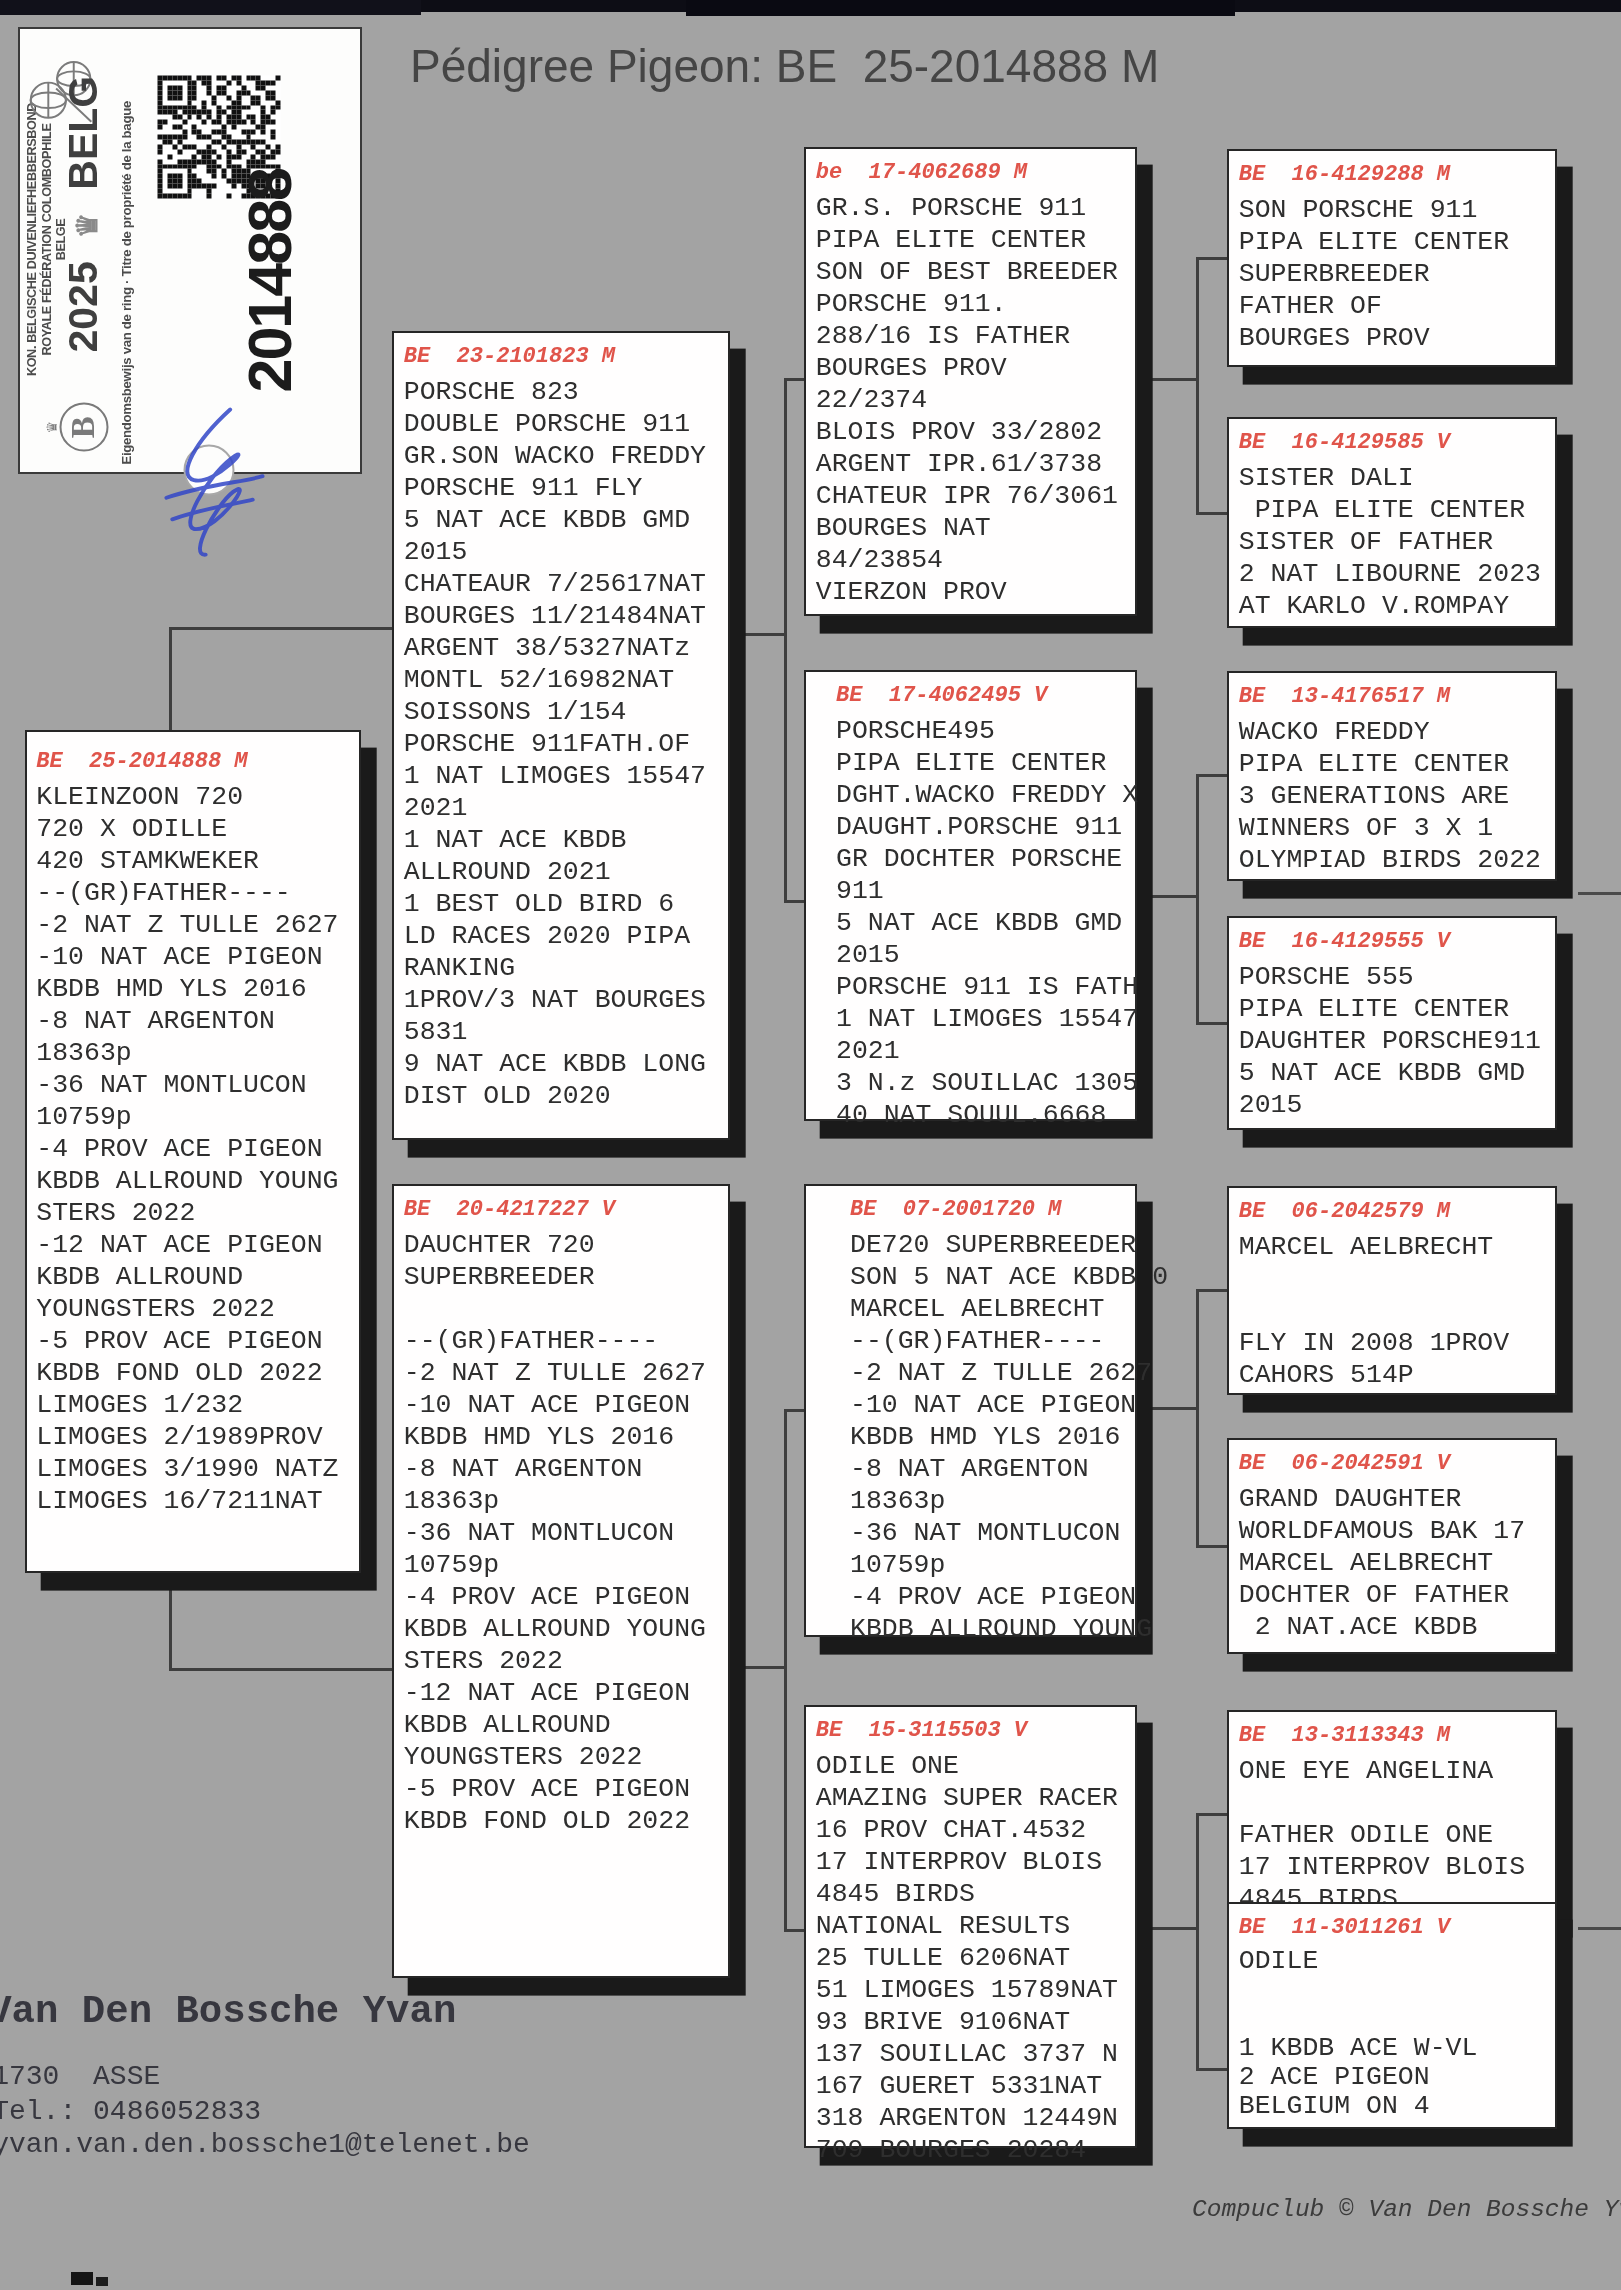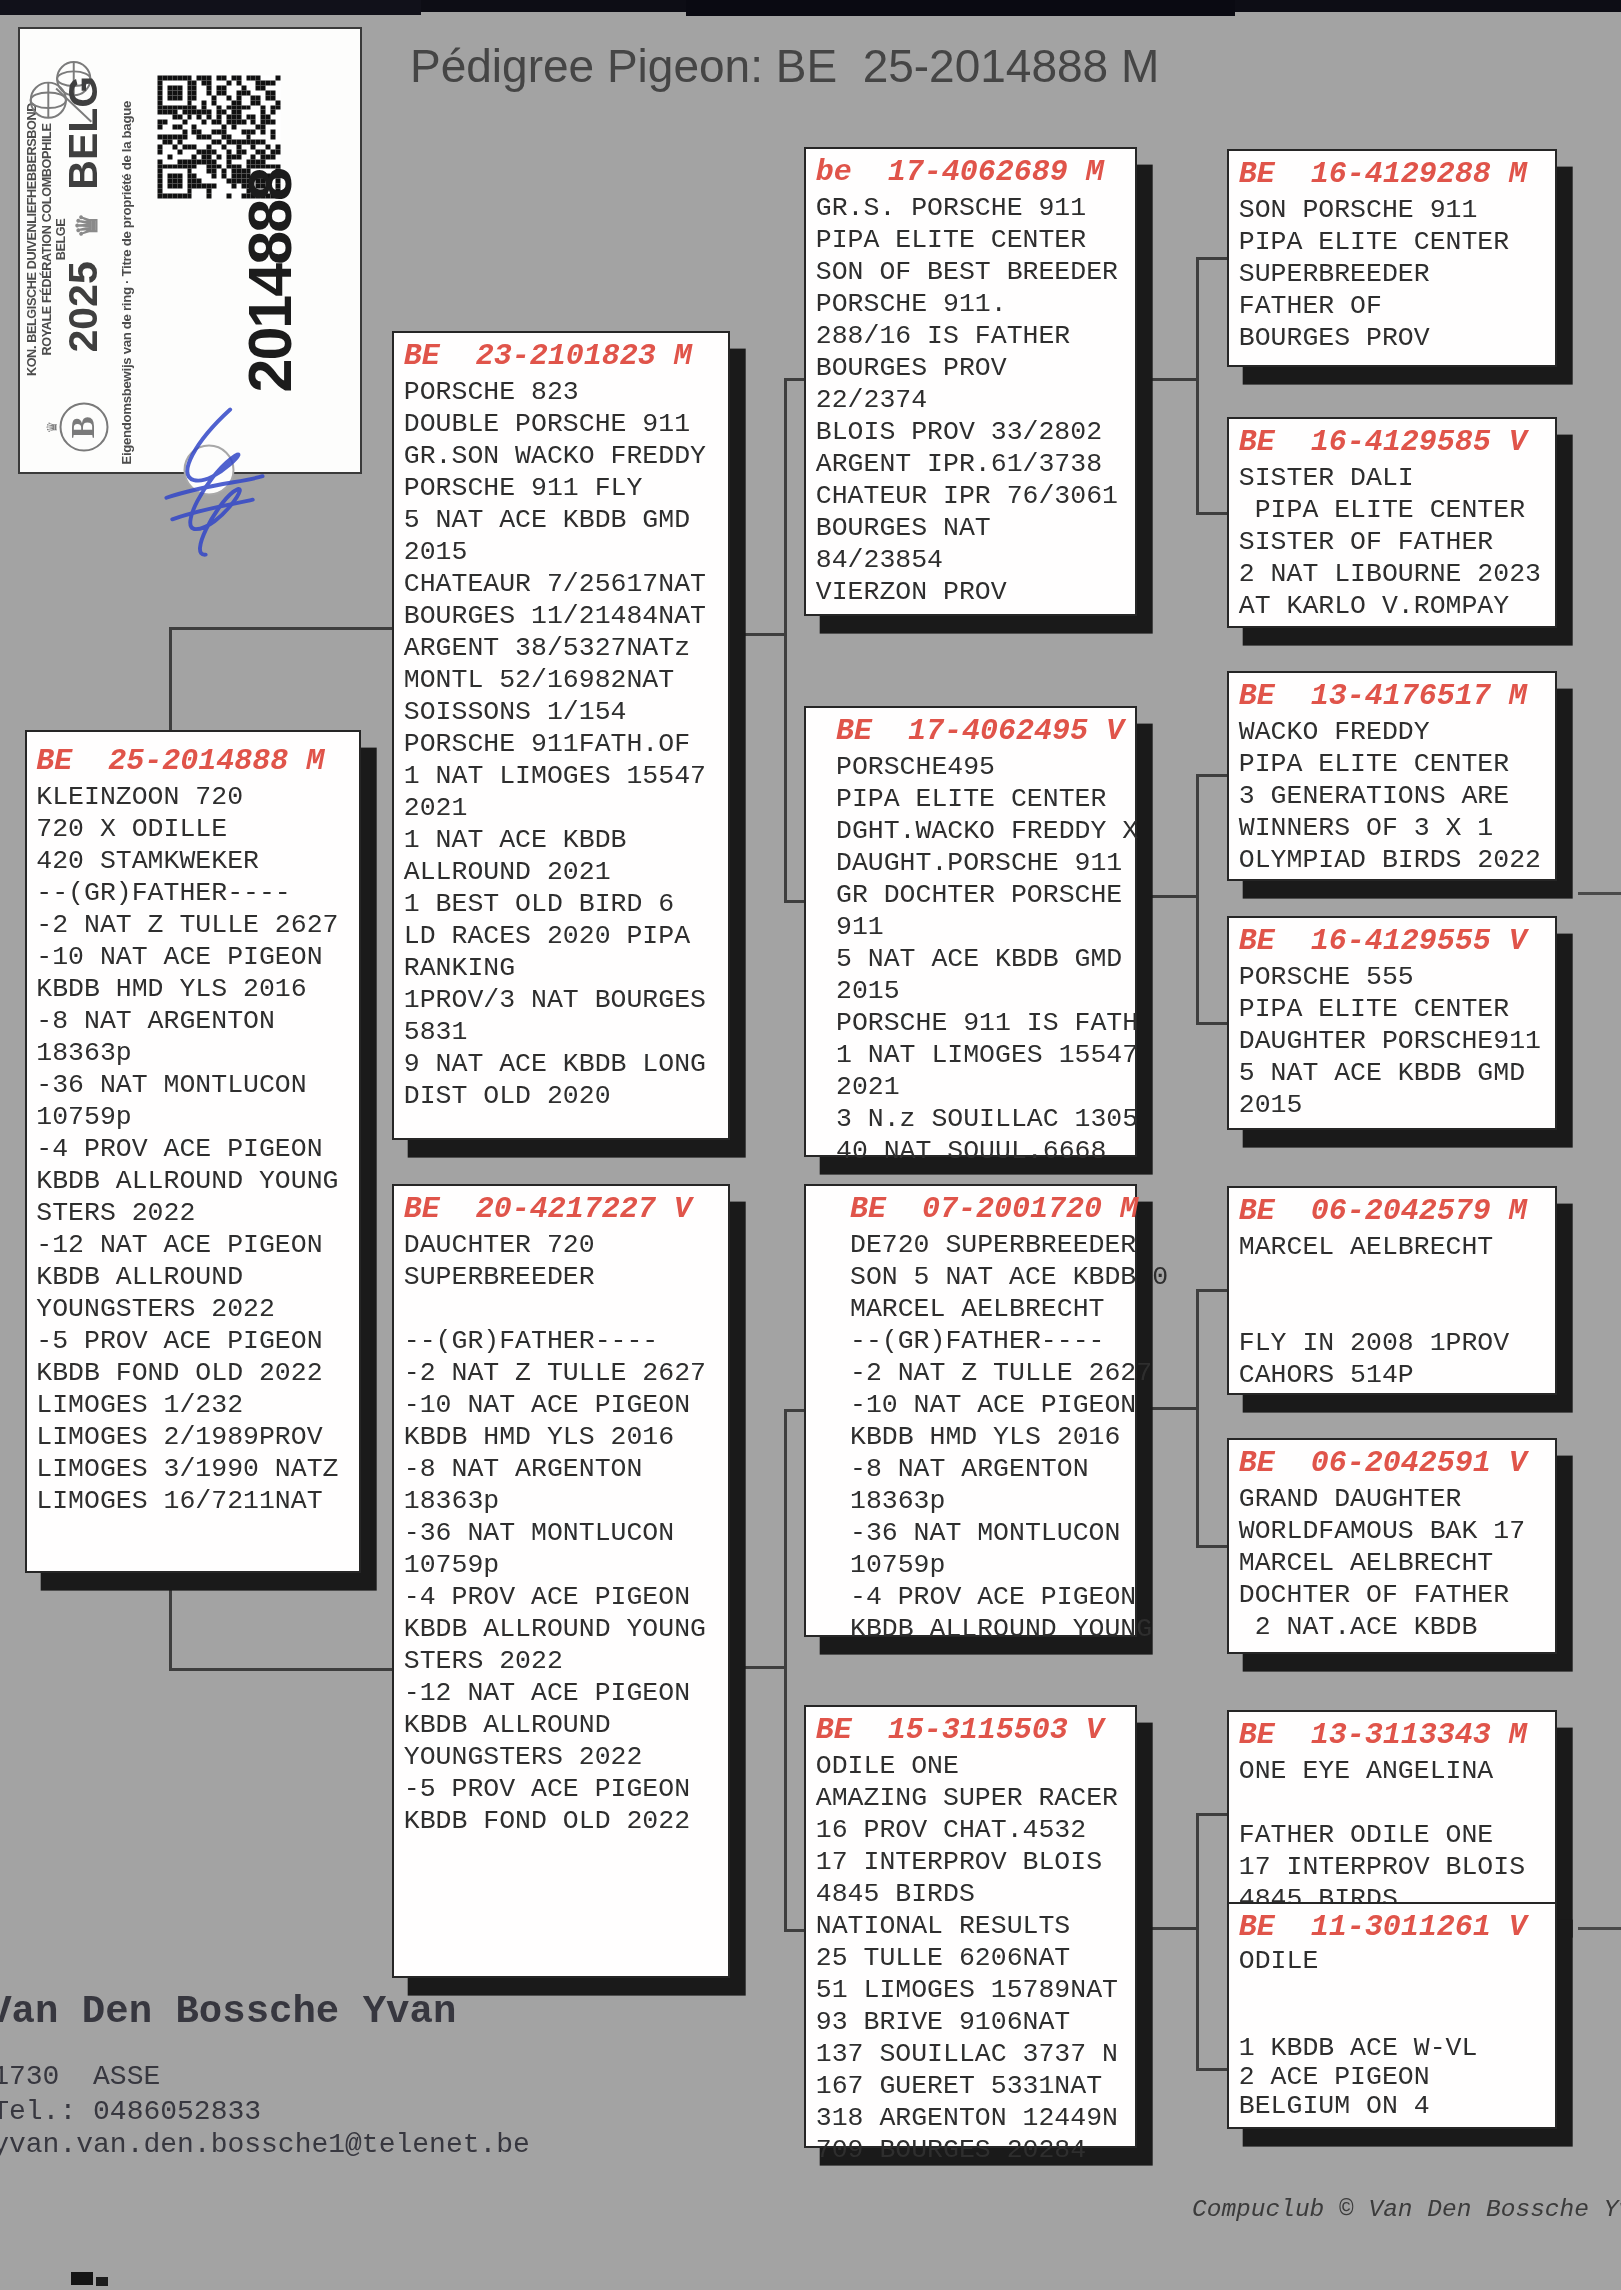--- a/index.html
+++ b/index.html
@@ -13,29 +13,29 @@
   .botmark2{position:absolute;left:96px;top:2277px;width:11.8px;height:8.8px;background:#1d1d1d;}
   .edgeline{position:absolute;background:#4a4a4a;}
 
   
   #title{position:absolute;left:410px;top:39px;font-family:"Liberation Sans",sans-serif;
          font-size:46px;color:#454545;white-space:pre;letter-spacing:0px;}
 
   
   .pbox{position:absolute;background:#fffefe;border:2.9px solid #262626;box-sizing:border-box;
         box-shadow:15.7px 17.6px 0 #1a1a1a;padding:3.9px 3.9px 3.9px 9.8px;color:#2e2e2e;}
-  .ring{font-size:30px;line-height:39px;font-weight:bold;font-style:italic;color:#e0544a;white-space:pre;}
+  .ring{font-size:22px;line-height:39px;font-weight:bold;font-style:italic;color:#e0544a;white-space:pre;}
   .plines div{font-size:26.5px;line-height:32px;height:32px;white-space:pre;}
   .lhsm .plines div{line-height:29px;height:29px;}
 
   #b-subject{left:24.5px;  top:730px; width:336px;height:843px;padding-top:9.8px;}
   #b-sire   {left:392px; top:331px; width:338px;height:809px;}
   #b-dam    {left:392px; top:1184px;width:338px;height:794px;}
   #b-ss     {left:804px; top:147px; width:333px;height:469px;}
-  #b-sd     {left:804px; top:706px; width:333px;height:451px;padding-left:30px;}
+  #b-sd     {left:804px; top:670px; width:333px;height:451px;padding-left:30px;}
   #b-ds     {left:804px; top:1184px;width:333px;height:453px;padding-left:44px;}
   #b-dd     {left:804px; top:1705px;width:333px;height:443px;}
   #b-sss    {left:1227px;top:149px; width:330px;height:218px;}
   #b-ssd    {left:1227px;top:409px; width:330px;height:211px;margin-top:8px;}
   #b-sds    {left:1227px;top:671px; width:330px;height:210px;}
   #b-sdd    {left:1227px;top:916px; width:330px;height:214px;}
   #b-dss    {left:1227px;top:1186px;width:330px;height:209px;}
   #b-dsd    {left:1227px;top:1438px;width:330px;height:216px;}
   #b-dds    {left:1227px;top:1710px;width:330px;height:210px;}
   #b-ddd    {left:1227px;top:1902px;width:330px;height:227px;}

